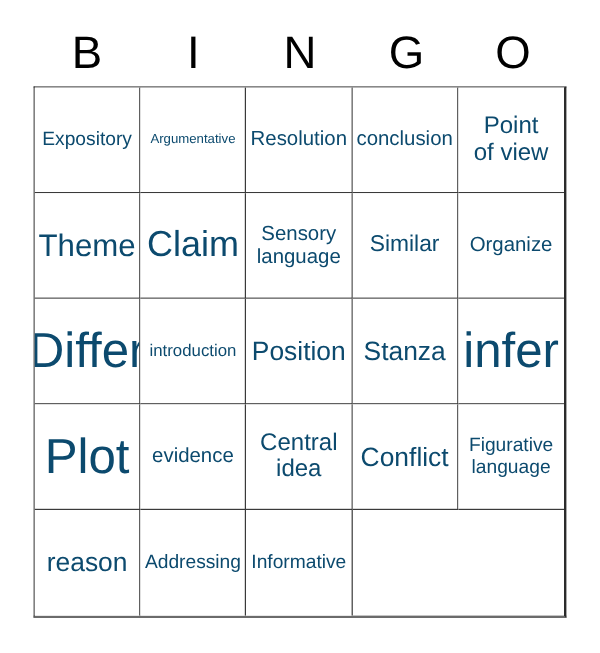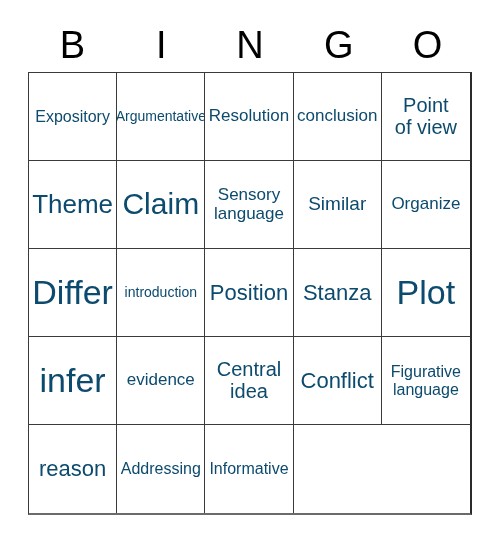--- a/index.html
+++ b/index.html
@@ -71,30 +71,30 @@
   .cell:nth-child(n+21) { border-bottom: none; }
 
   .cell-text {
     display: block;
     line-height: 1.08;
     color: #0c4a6e;
     white-space: pre-line;
   }
 
   
-  .fs-xs   { font-size: 14px; }
+  .fs-xs   { font-size: 11px; }
   .fs-sm   { font-size: 14px; }
   .fs-md   { font-size: 16px; }
   .fs-ml   { font-size: 17px; }
   .fs-lg   { font-size: 19px; }
   .fs-xl   { font-size: 22px; }
   .fs-xxl  { font-size: 20px; }
   .fs-h1   { font-size: 26px; }
   .fs-h2   { font-size: 30px; }
-  .fs-h3   { font-size: 34px; }
+  .fs-h3   { font-size: 41px; }
 </style>
 </head>
 <body>
 
 <div class="card">
 
   <div class="header-row">
     <div class="header-cell">B</div>
     <div class="header-cell">I</div>
     <div class="header-cell">N</div>
@@ -141,24 +141,24 @@
       <div class="cell">
         <span class="cell-text fs-sm">introduction</span>
       </div>
       <div class="cell">
         <span class="cell-text fs-xl">Position</span>
       </div>
       <div class="cell">
         <span class="cell-text fs-xl">Stanza</span>
       </div>
       <div class="cell">
-        <span class="cell-text fs-h3">Plot</span>
+        <span class="cell-text fs-h3">infer</span>
       </div>
       <div class="cell">
-        <span class="cell-text fs-h3">infer</span>
+        <span class="cell-text fs-h3">Plot</span>
       </div>
       <div class="cell">
         <span class="cell-text fs-ml">evidence</span>
       </div>
       <div class="cell">
         <span class="cell-text fs-xxl">Central
 idea</span>
       </div>
       <div class="cell">
         <span class="cell-text fs-xl">Conflict</span>

